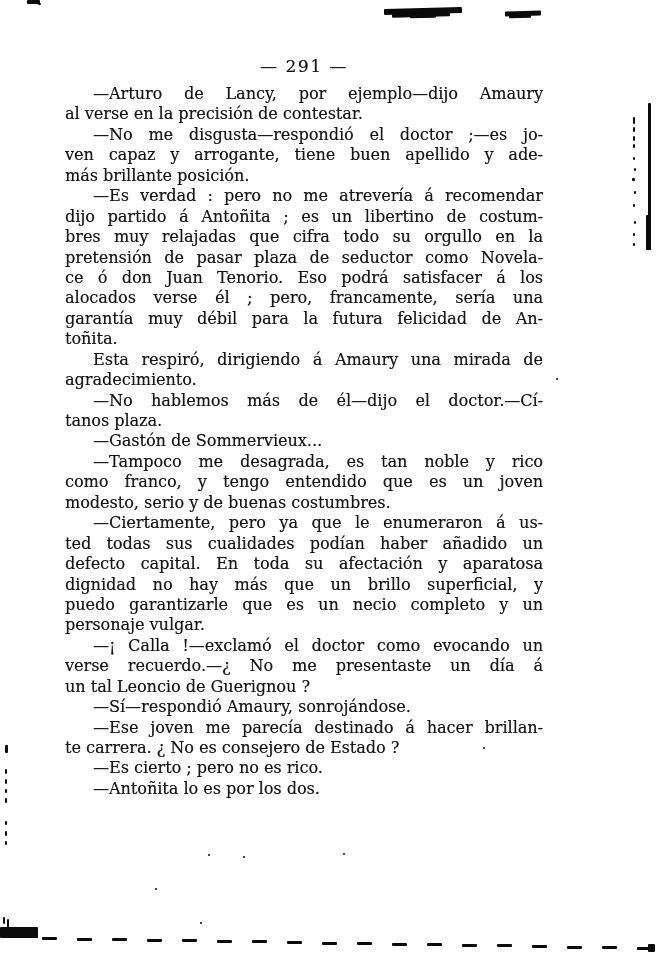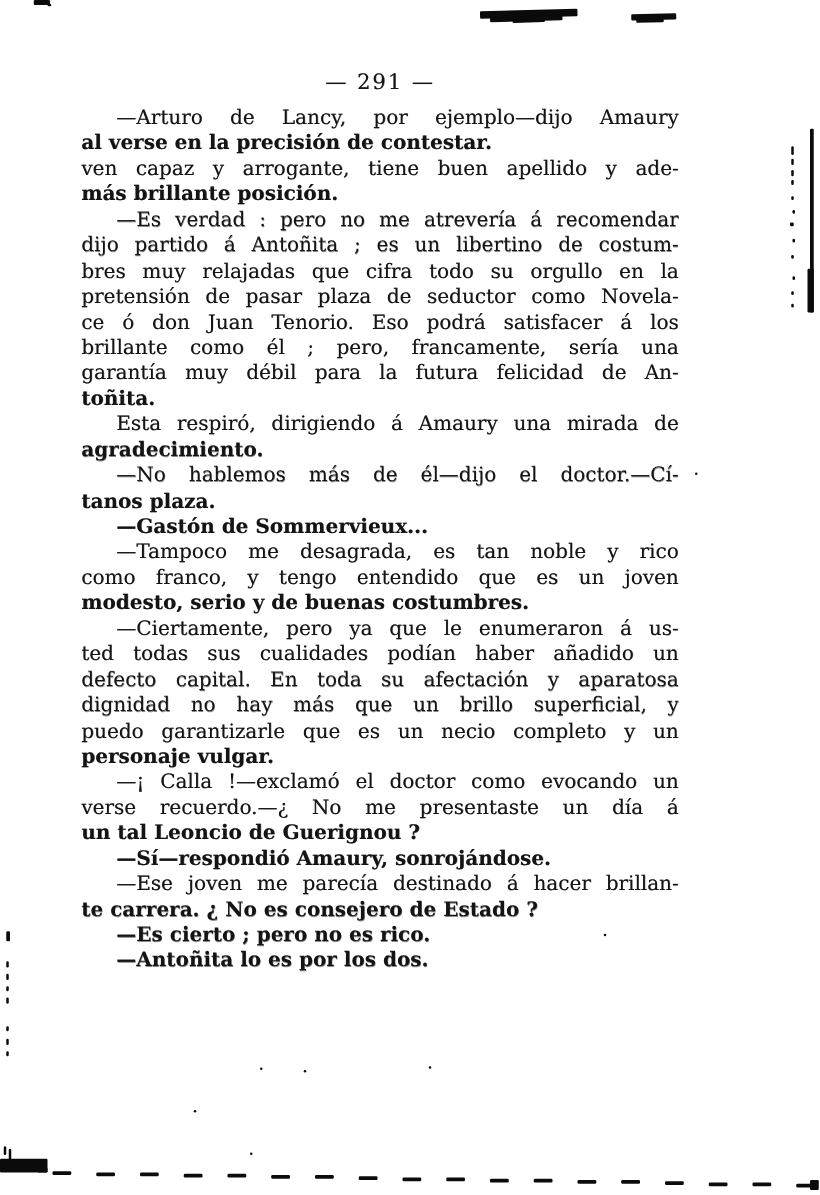--- a/index.html
+++ b/index.html
@@ -25,47 +25,48 @@
     font-size: 16px;
     line-height: 20.45px;
     text-shadow: 0.3px 0.3px 0 rgba(20,20,20,0.5);
   }
   .line {
     height: 20.45px;
     overflow: hidden;
     text-align: justify;
   }
   .line.j { text-align-last: justify; }
-  .line.l { text-align: right; text-align-last: left; font-weight: bold; }
+  .line.l { text-align: right; text-align-last: left; }
   .line.indent { text-indent: 28px; }
   
   i.mark {
     position: absolute;
     display: block;
     background: #0b0b0b;
     border-radius: 1px;
   }
   .smudge { transform: rotate(-1.5deg); border-radius: 2px; }
 </style>
 </head>
 <body>
 
 <div class="page-number">— 291 —</div>
 
 <div class="text-block" id="text-block">
     <div class="line j indent">—Arturo de Lancy, por ejemplo—dijo Amaury</div>
     <div class="line l">al verse en la precisión de contestar.</div>
+    <div class="line j indent">—No me disgusta—respondió el doctor ;—es jo-</div>
     <div class="line j">ven capaz y arrogante, tiene buen apellido y ade-</div>
     <div class="line l">más brillante posición.</div>
     <div class="line j indent">—Es verdad : pero no me atrevería á recomendar</div>
     <div class="line j">dijo partido á Antoñita ; es un libertino de costum-</div>
     <div class="line j">bres muy relajadas que cifra todo su orgullo en la</div>
     <div class="line j">pretensión de pasar plaza de seductor como Novela-</div>
     <div class="line j">ce ó don Juan Tenorio. Eso podrá satisfacer á los</div>
-    <div class="line j">brillante como él ; pero, francamente, sería una</div>
+    <div class="line j">alocados verse él ; pero, francamente, sería una</div>
     <div class="line j">garantía muy débil para la futura felicidad de An-</div>
     <div class="line l">toñita.</div>
     <div class="line j indent">Esta respiró, dirigiendo á Amaury una mirada de</div>
     <div class="line l">agradecimiento.</div>
     <div class="line j indent">—No hablemos más de él—dijo el doctor.—Cí-</div>
     <div class="line l">tanos plaza.</div>
     <div class="line l indent">—Gastón de Sommervieux...</div>
     <div class="line j indent">—Tampoco me desagrada, es tan noble y rico</div>
     <div class="line j">como franco, y tengo entendido que es un joven</div>
     <div class="line l">modesto, serio y de buenas costumbres.</div>

